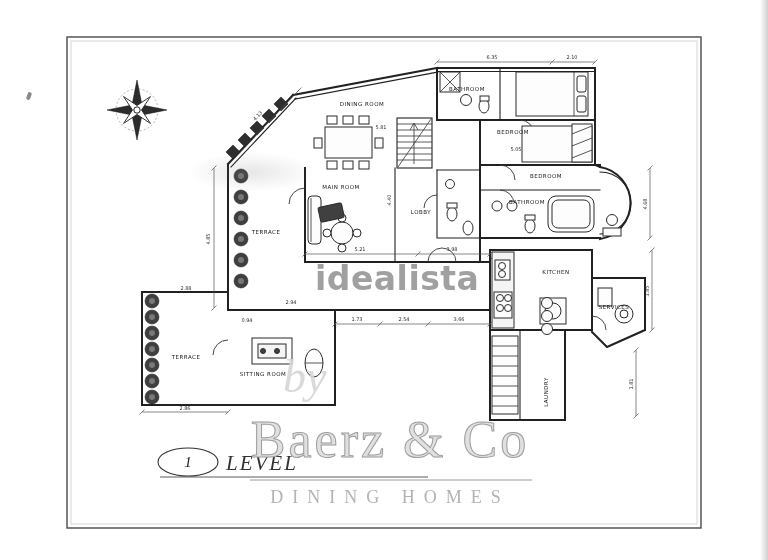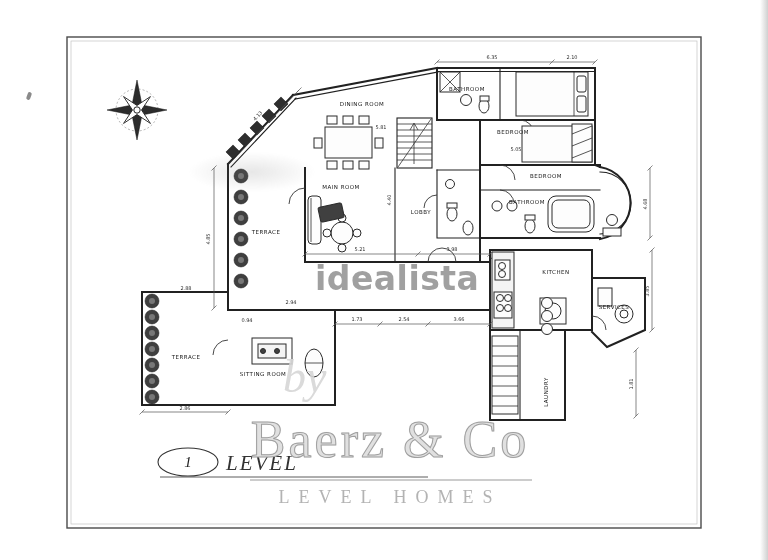--- a/index.html
+++ b/index.html
@@ -347,13 +347,13 @@
 </svg>
 
 <div class="scan-smudge"></div>
 <div class="scan-mark"></div>
 <div class="scan-edge"></div>
 
 <div class="wm wm-idealista">idealista</div>
 <div class="wm wm-by">by</div>
 <div class="wm wm-brand">Baerz &amp; Co</div>
 <div class="wm wm-rule"></div>
-<div class="wm wm-tagline">LEVEL HOMES</div>
+<div class="wm wm-tagline">DINING HOMES</div>
 
 </body></html>

